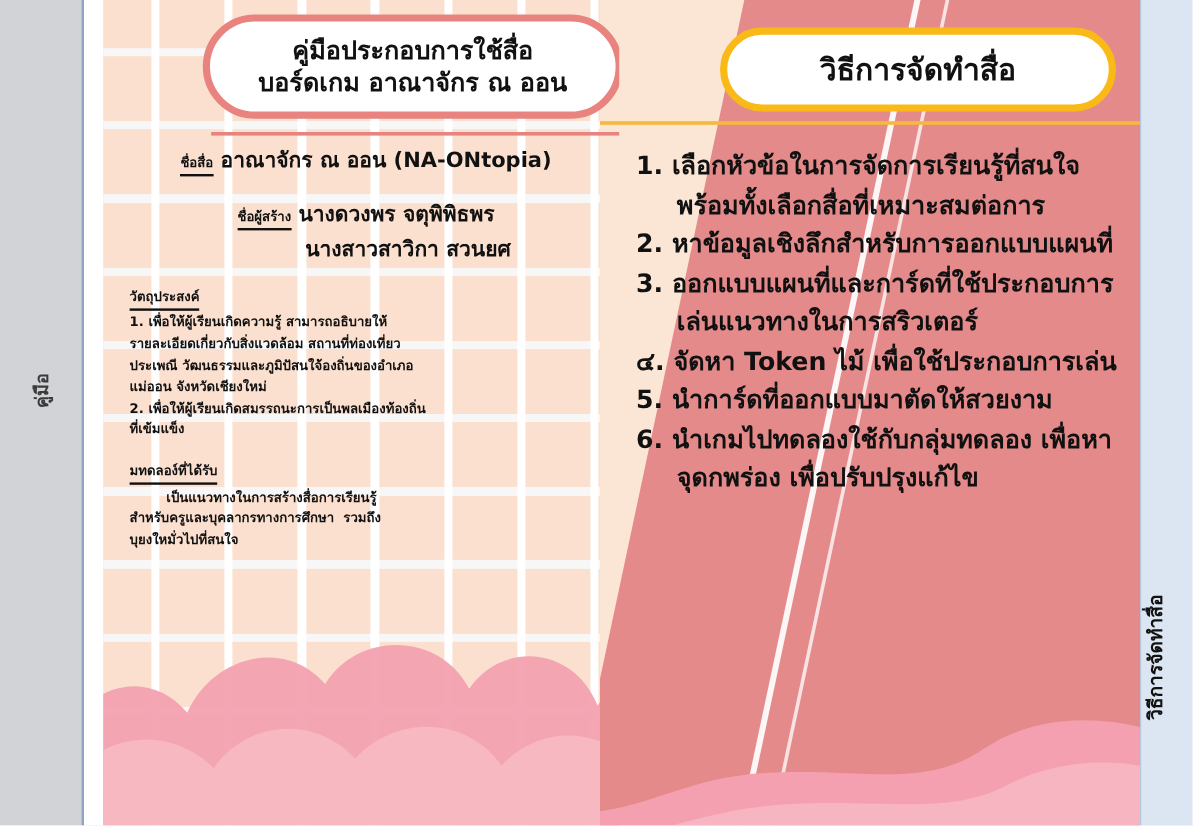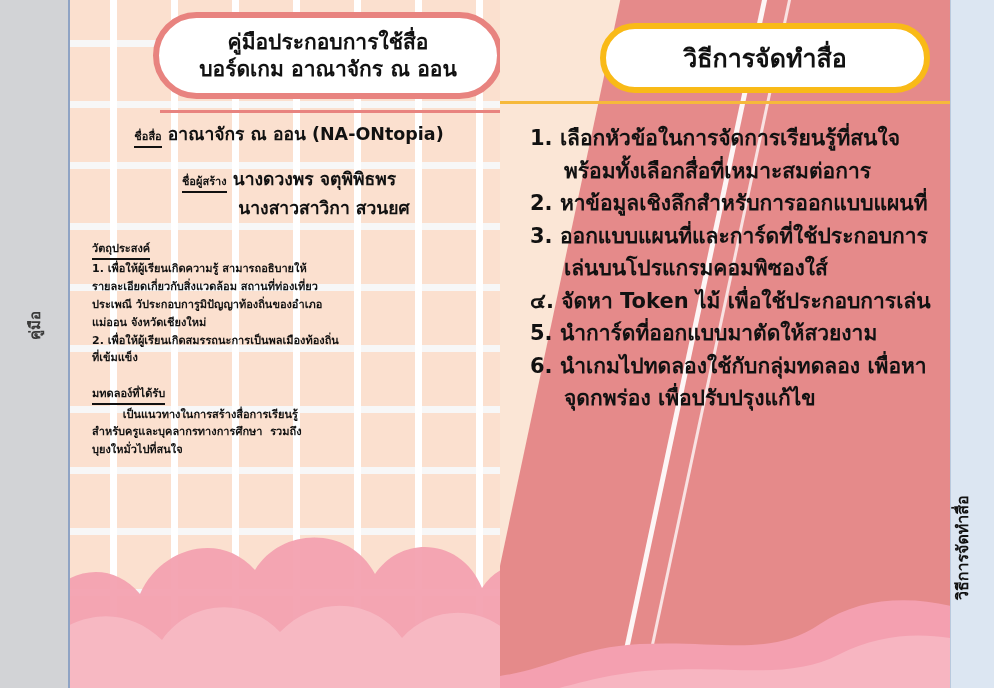--- a/index.html
+++ b/index.html
@@ -35,21 +35,21 @@
   .rail-right-label{
     position:absolute;right:0;top:455px;width:44px;height:190px;
     display:flex;align-items:flex-start;justify-content:center;
     font-size:16px;color:#111;font-weight:700;
     writing-mode:vertical-rl;transform:rotate(180deg);
     padding-top:4px;box-sizing:border-box;
   }
 
   
   .panel-left{
-    position:absolute;left:70px;top:0;width:430px;height:688px;
+    position:absolute;left:86px;top:0;width:430px;height:688px;
     overflow:hidden;
     background:#fbe0cf;
   }
   .panel-left .grid{
     position:absolute;inset:0;
     background-image:
       repeating-linear-gradient(to right,
         rgba(255,255,255,0) 0px, rgba(255,255,255,0) 54px,
         #ffffff 54px, #ffffff 61px),
       repeating-linear-gradient(to bottom,
@@ -166,21 +166,21 @@
 
       <div class="ln c big"><span class="ln u">ชื่อผู้สร้าง</span><span> นางดวงพร จตุพิพิธพร</span></div>
       <div class="ln c big" style="padding-left:70px;">นางสาวสาวิกา สวนยศ</div>
 
       <div class="gap-s"></div>
 
       <div class="ln big"><span class="ln u">วัตถุประสงค์</span></div>
 
       <div class="ln">1. เพื่อให้ผู้เรียนเกิดความรู้ สามารถอธิบายให้</div>
       <div class="ln">รายละเอียดเกี่ยวกับสิ่งแวดล้อม สถานที่ท่องเที่ยว</div>
-      <div class="ln">ประเพณี วัประกอบการูมิปัญญาท้องถิ่นของอำเภอ</div>
+      <div class="ln">ประเพณี วัฒนธรรมและภูมิปัสนใจ้องถิ่นของอำเภอ</div>
       <div class="ln">แม่ออน จังหวัดเชียงใหม่</div>
       <div class="ln">2. เพื่อให้ผู้เรียนเกิดสมรรถนะการเป็นพลเมืองท้องถิ่น</div>
       <div class="ln">ที่เข้มแข็ง</div>
 
       <div class="gap-s"></div>
 
       <div class="ln big"><span class="ln u">มทดลอง์ที่ได้รับ</span></div>
 
       <div class="ln">        เป็นแนวทางในการสร้างสื่อการเรียนรู้</div>
       <div class="ln">สำหรับครูและบุคลากรทางการศึกษา  รวมถึง</div>
@@ -205,21 +205,21 @@
       <div class="tline">วิธีการจัดทำสื่อ</div>
     </div>
 
     <div class="body-right">
       <div class="ln-r">1. เลือกหัวข้อในการจัดการเรียนรู้ที่สนใจ</div>
       <div class="ln-r ind">พร้อมทั้งเลือกสื่อที่เหมาะสมต่อการ</div>
 
       <div class="ln-r">2. หาข้อมูลเชิงลึกสำหรับการออกแบบแผนที่</div>
 
       <div class="ln-r">3. ออกแบบแผนที่และการ์ดที่ใช้ประกอบการ</div>
-      <div class="ln-r ind">เล่นบนโปรแกรมคอมพิซองใส์</div>
+      <div class="ln-r ind">เล่นแนวทางในการสริวเตอร์</div>
 
       <div class="ln-r">๔. จัดหา Token ไม้ เพื่อใช้ประกอบการเล่น</div>
 
       <div class="ln-r">5. นำการ์ดที่ออกแบบมาตัดให้สวยงาม</div>
 
       <div class="ln-r">6. นำเกมไปทดลองใช้กับกลุ่มทดลอง เพื่อหา</div>
       <div class="ln-r ind">จุดกพร่อง เพื่อปรับปรุงแก้ไข</div>
     </div>
   </div>
 

